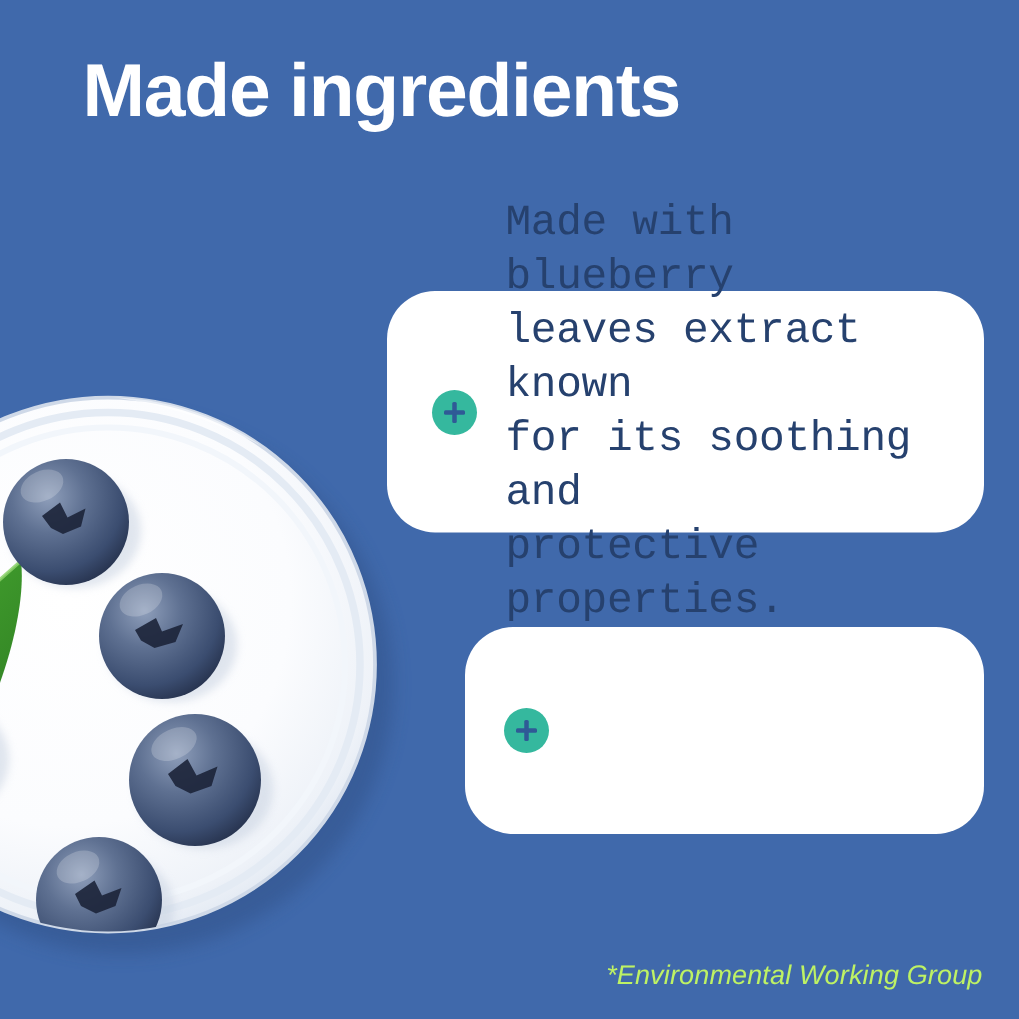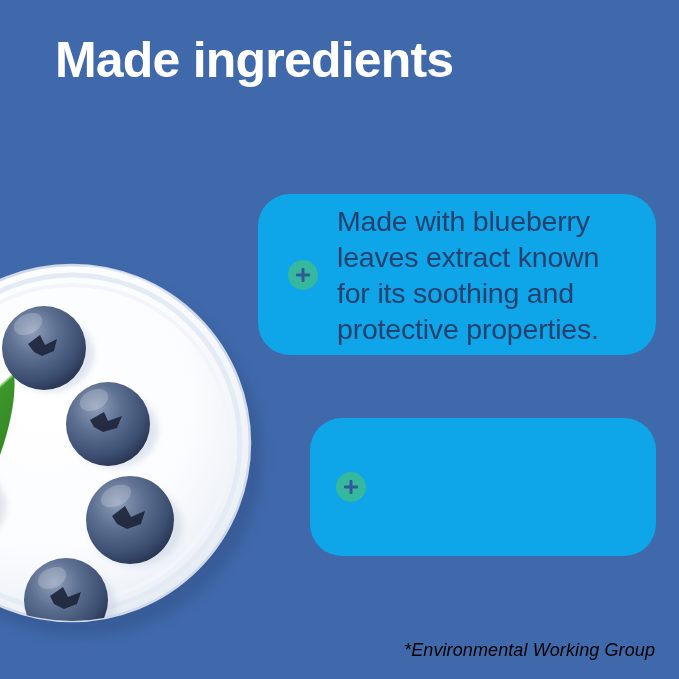--- a/index.html
+++ b/index.html
@@ -29,24 +29,25 @@
     position:absolute;
     left:-118px; top:258px;
     width:400px; height:400px;
     pointer-events:none;
   }
   .photo svg{ display:block; width:100%; height:100%; }
 
   
   .card{
     position:absolute;
-    background:#0ea5e9;
+    background:#ffffff;
     border-radius:32px;
     display:flex;
     align-items:center;
+    font-family:Liberation Mono, monospace;
   }
   .card-1{ left:258px; top:194px; width:398px; height:161px; }
   .card-2{ left:310px; top:418px; width:346px; height:138px; }
 
   .plus-badge{
     flex:0 0 auto;
     width:30px; height:30px;
     border-radius:50%;
     background:#35b89e;
     position:relative;
@@ -70,21 +71,21 @@
     letter-spacing:-0.2px;
     white-space:pre-line;
   }
   .card-1 .card-text{ margin-left:19px; }
   .card-2 .card-text{ margin-left:22px; }
 
   
   .footnote{
     position:absolute;
     right:24px; bottom:18px;
-    color:#000000;
+    color:#bef264;
     font-size:18px;
     font-style:italic;
     letter-spacing:0.1px;
     white-space:nowrap;
   }
 </style>
 </head>
 <body>
 
 <h1 class="page-title">Made ingredients</h1>

